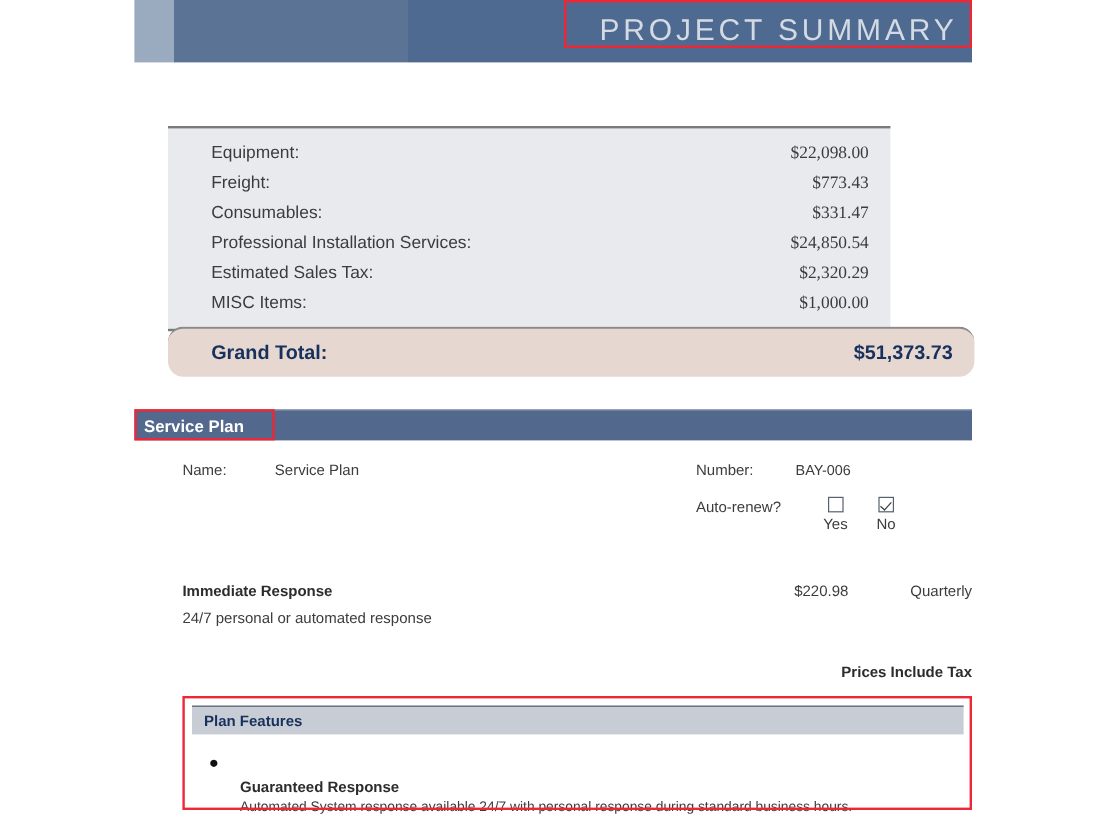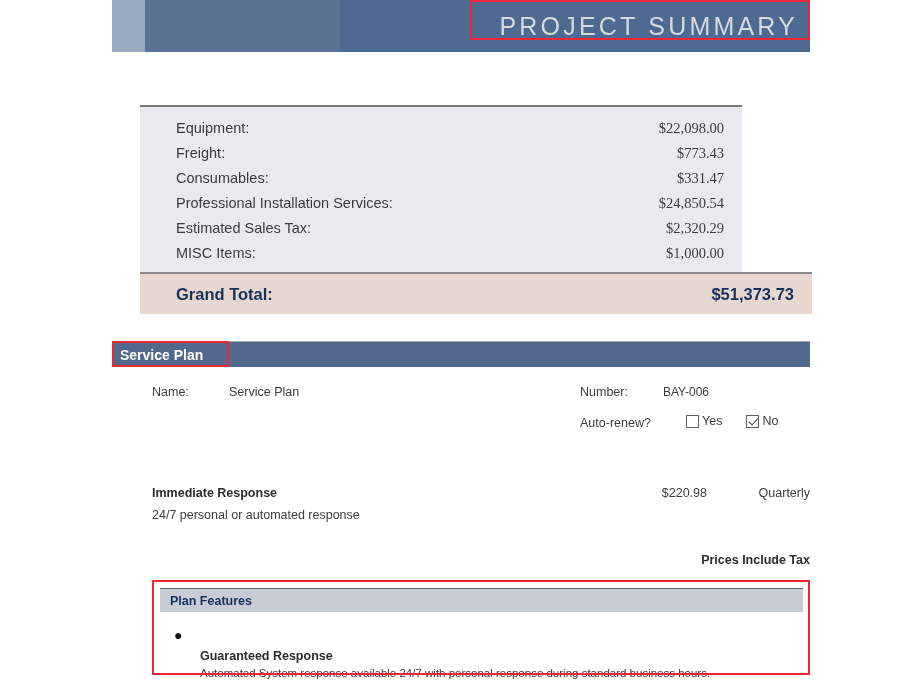--- a/index.html
+++ b/index.html
@@ -85,20 +85,21 @@
     top: 272px;
     width: 672px;
     height: 42px;
     background: #e6d7d0;
     border-top: 2.5px solid #8a8a8a;
     box-sizing: border-box;
     display: flex;
     align-items: center;
     justify-content: space-between;
     padding: 0 18px 0 36px;
+    border-radius: 13px;
   }
   .grand-total .label,
   .grand-total .value {
     font-size: 16.5px;
     font-weight: bold;
     color: #17315c;
     white-space: nowrap;
   }
 
   
@@ -135,21 +136,21 @@
   .f-auto-lbl  { left: 580px; top: 416px; }
 
   .checkbox-group {
     position: absolute;
     left: 686px;
     top: 414px;
     display: flex;
     gap: 24px;
     align-items: center;
   }
-  .cb-item { display: flex; align-items: center; gap: 3px; }
+  .cb-item { display: flex; align-items: center; gap: 3px; flex-direction: column; }
   .cb-box {
     width: 13px;
     height: 13px;
     border: 1.3px solid #55606e;
     background: #ffffff;
     display: inline-block;
     position: relative;
     box-sizing: border-box;
   }
   .cb-box.checked::after {

